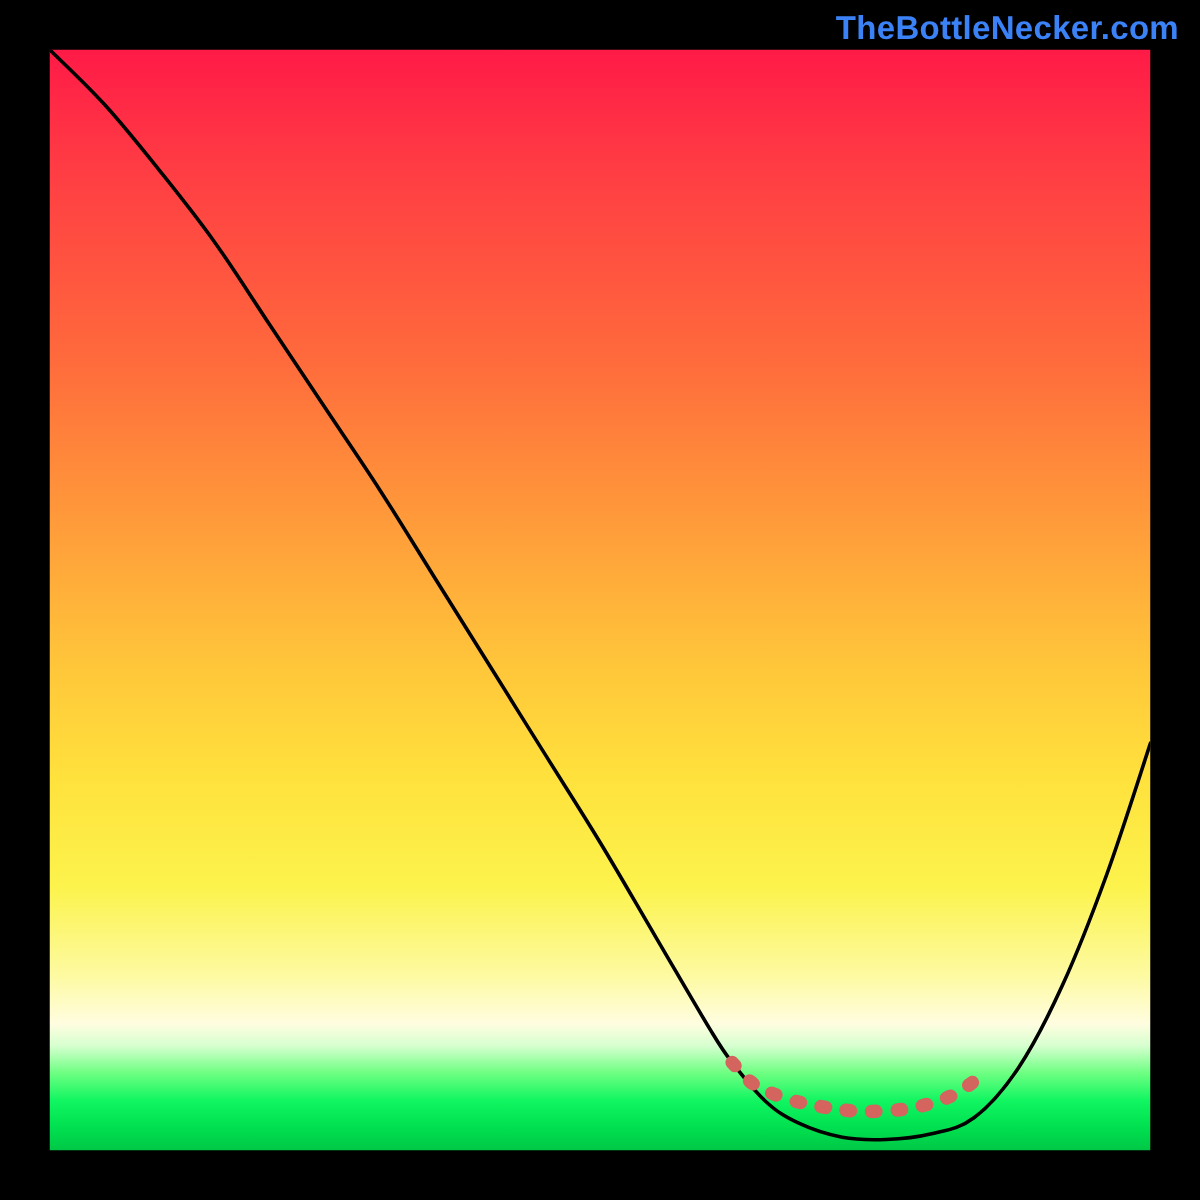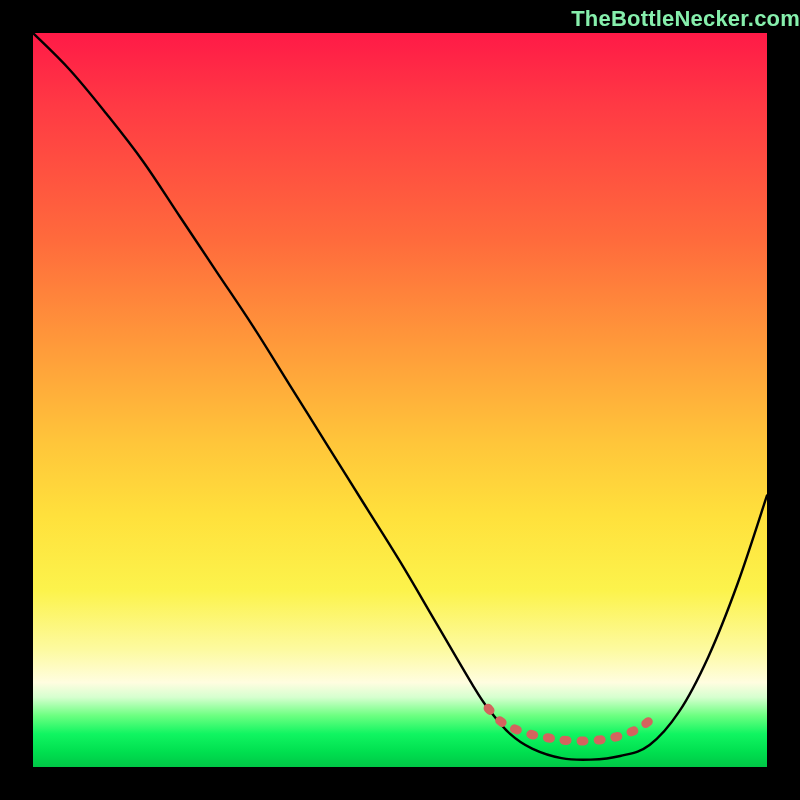--- a/index.html
+++ b/index.html
@@ -13,22 +13,22 @@
   }
   .frame {
     position: relative;
     width: 800px;
     height: 800px;
     background: #000000;
   }
   .attribution {
     position: absolute;
     top: 6px;
-    right: 0;
-    color: #86efac;
+    right: 14px;
+    color: #3b82f6;
     font-size: 22px;
     font-weight: 600;
     letter-spacing: 0.2px;
     z-index: 10;
   }
   .plot {
     position: absolute;
     left: 33px;
     top: 33px;
     width: 734px;

